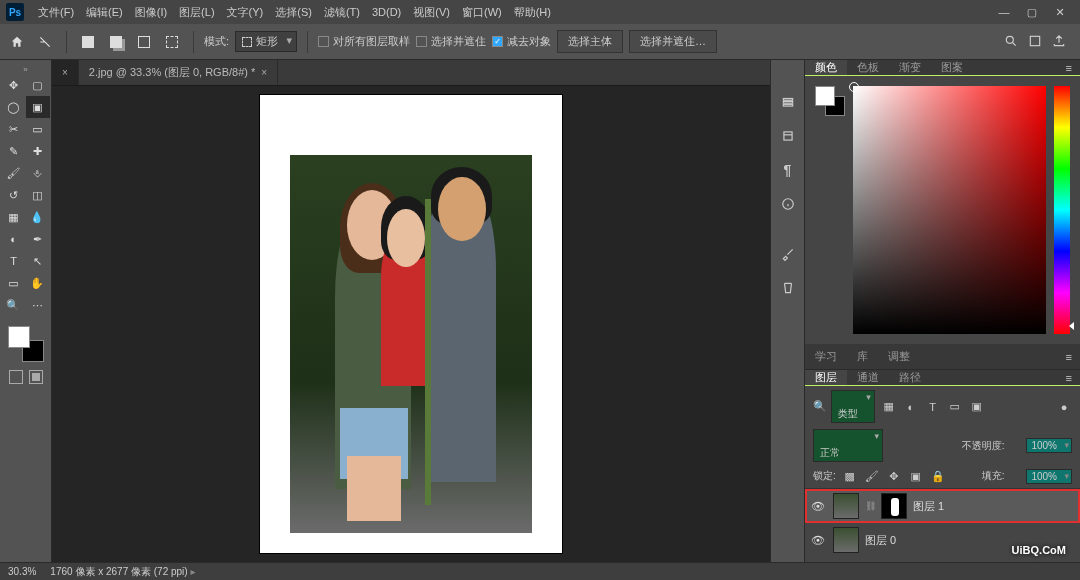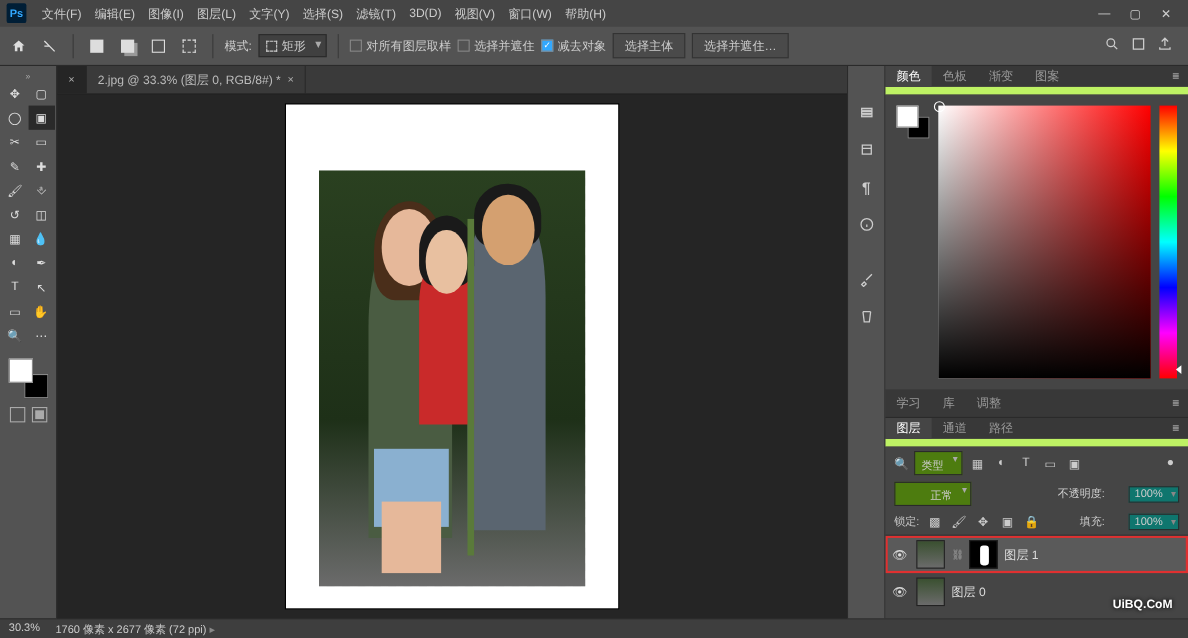--- a/index.html
+++ b/index.html
@@ -59,41 +59,41 @@
 .photo .p3hair { position:absolute; right:2%; top:-5%; width:36%; height:18%; background:#1a1a1a; border-radius:50% 50% 30% 30%; }
 .photo .shorts { position:absolute; left:8%; bottom:8%; width:40%; height:22%; background:#8ab0d0; }
 .photo .legs { position:absolute; left:12%; bottom:-5%; width:32%; height:20%; background:#e6b89a; }
 .photo .pole { position:absolute; left:58%; top:5%; width:6px; height:95%; background:#5a7a3a; }
 
 .right-panels { width: 310px; background: #454545; border-left: 1px solid #2a2a2a; display: flex; }
 .right-icons-col { width: 34px; background: #535353; border-right: 1px solid #2a2a2a; display: flex; flex-direction: column; align-items: center; padding-top: 32px; gap: 14px; }
 .right-icons-col .ricn { width: 20px; height: 20px; display: flex; align-items: center; justify-content: center; color: #ccc; }
 .panels-col { flex: 1; display: flex; flex-direction: column; }
 
-.panel-tabs { height: 26px; background: #383838; display: flex; align-items: center; border-bottom: 7px solid #bef264; }
+.panel-tabs { height: 16px; background: #383838; display: flex; align-items: center; border-bottom: 1px solid #bef264; }
 .ptab { padding: 0 10px; height: 100%; display: flex; align-items: center; color: #999; }
 .ptab.active { background: #454545; color: #fff; }
 .panel-menu { margin-left: auto; padding: 0 8px; color: #ccc; }
 
 .color-panel { height: 268px; background: #454545; padding: 10px; display: flex; gap: 8px; }
 .color-swatches { width: 30px; position: relative; }
 .color-swatches .cfg { position:absolute; top:0; left:0; width:20px; height:20px; background:#fff; border:1px solid #888; }
 .color-swatches .cbg { position:absolute; top:10px; left:10px; width:20px; height:20px; background:#000; border:1px solid #888; }
 .color-field { flex: 1; position: relative; background: linear-gradient(to bottom, rgba(0,0,0,0), #000), linear-gradient(to right, #fff, #ff0000); }
 .color-field .marker { position:absolute; top:-4px; left:-4px; width:10px; height:10px; border:1px solid #fff; border-radius:50%; }
 .hue-strip { width: 16px; background: linear-gradient(to bottom, #f00,#ff0,#0f0,#0ff,#00f,#f0f,#f00); position:relative; }
 .hue-strip .hmark { position:absolute; right:-4px; bottom:4px; width:0; height:0; border-top:4px solid transparent; border-bottom:4px solid transparent; border-right:5px solid #fff; }
 
 .mid-tabs { height: 26px; background: #383838; display: flex; align-items: center; border-bottom: 1px solid #2a2a2a; }
 
 .layers-panel { flex: 1; background: #454545; display: flex; flex-direction: column; }
 .layers-controls { padding: 4px 8px; display: flex; flex-direction: column; gap: 6px; border-bottom: 1px solid #333; }
 .lc-row { display: flex; align-items: center; gap: 6px; }
 .lc-row .search { display:flex; align-items:center; gap:4px; }
-.lc-row .dd { background: #4d7c0f; border: 1px solid #2a2a2a; padding: 5px 16px 1px 6px; position: relative; font-size: 10px; text-align: right; }
+.lc-row .dd { background: #14532d; border: 1px solid #2a2a2a; padding: 16px 16px 1px 6px; position: relative; font-size: 10px; }
 .lc-row .dd::after { content: "▾"; position: absolute; right: 3px; top: 1px; color: #aaa; font-size: 9px; }
 .lc-row .licn { width:16px; height:16px; display:flex; align-items:center; justify-content:center; color:#ccc; }
 .lc-row .lbl { color: #ccc; font-size: 10px; }
 .lc-row .val { background: #0f766e; border: 1px solid #2a2a2a; padding: 1px 14px 1px 4px; font-size: 10px; position: relative; margin-left: 16px; }
 .lc-row .val::after { content: "▾"; position:absolute; right:2px; top:1px; font-size:9px; color:#888; }
 
 .layer-list { flex: 1; overflow: hidden; }
 .layer-row { display: flex; align-items: center; height: 34px; padding: 0 6px; gap: 6px; }
 .layer-row.selected { background: #5a5a5a; outline: 2px solid #e03030; outline-offset: -2px; }
 .layer-row .eye { width: 16px; color: #ddd; }

